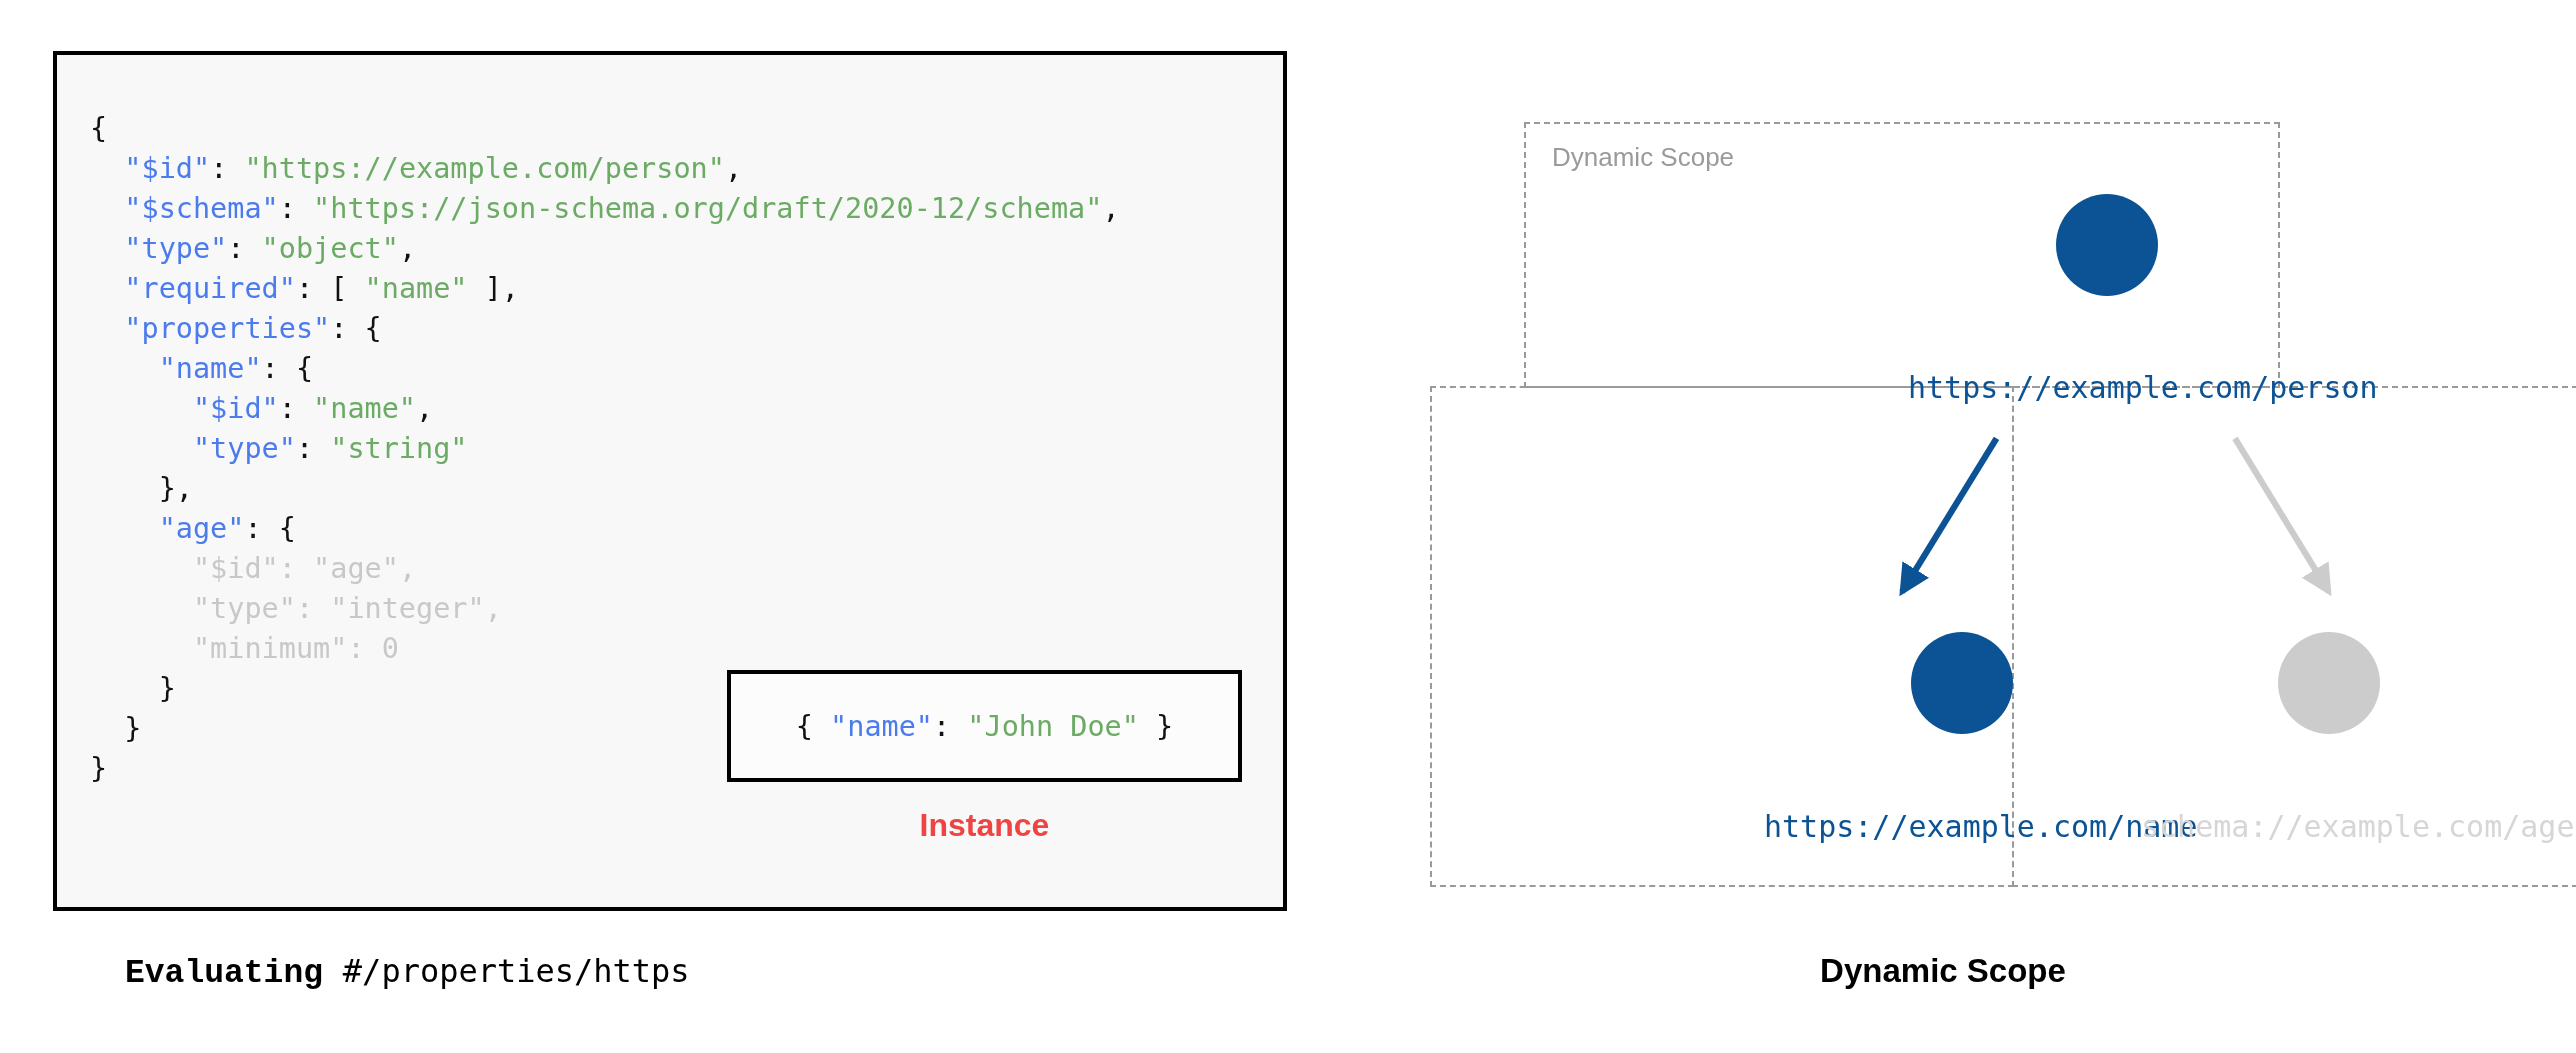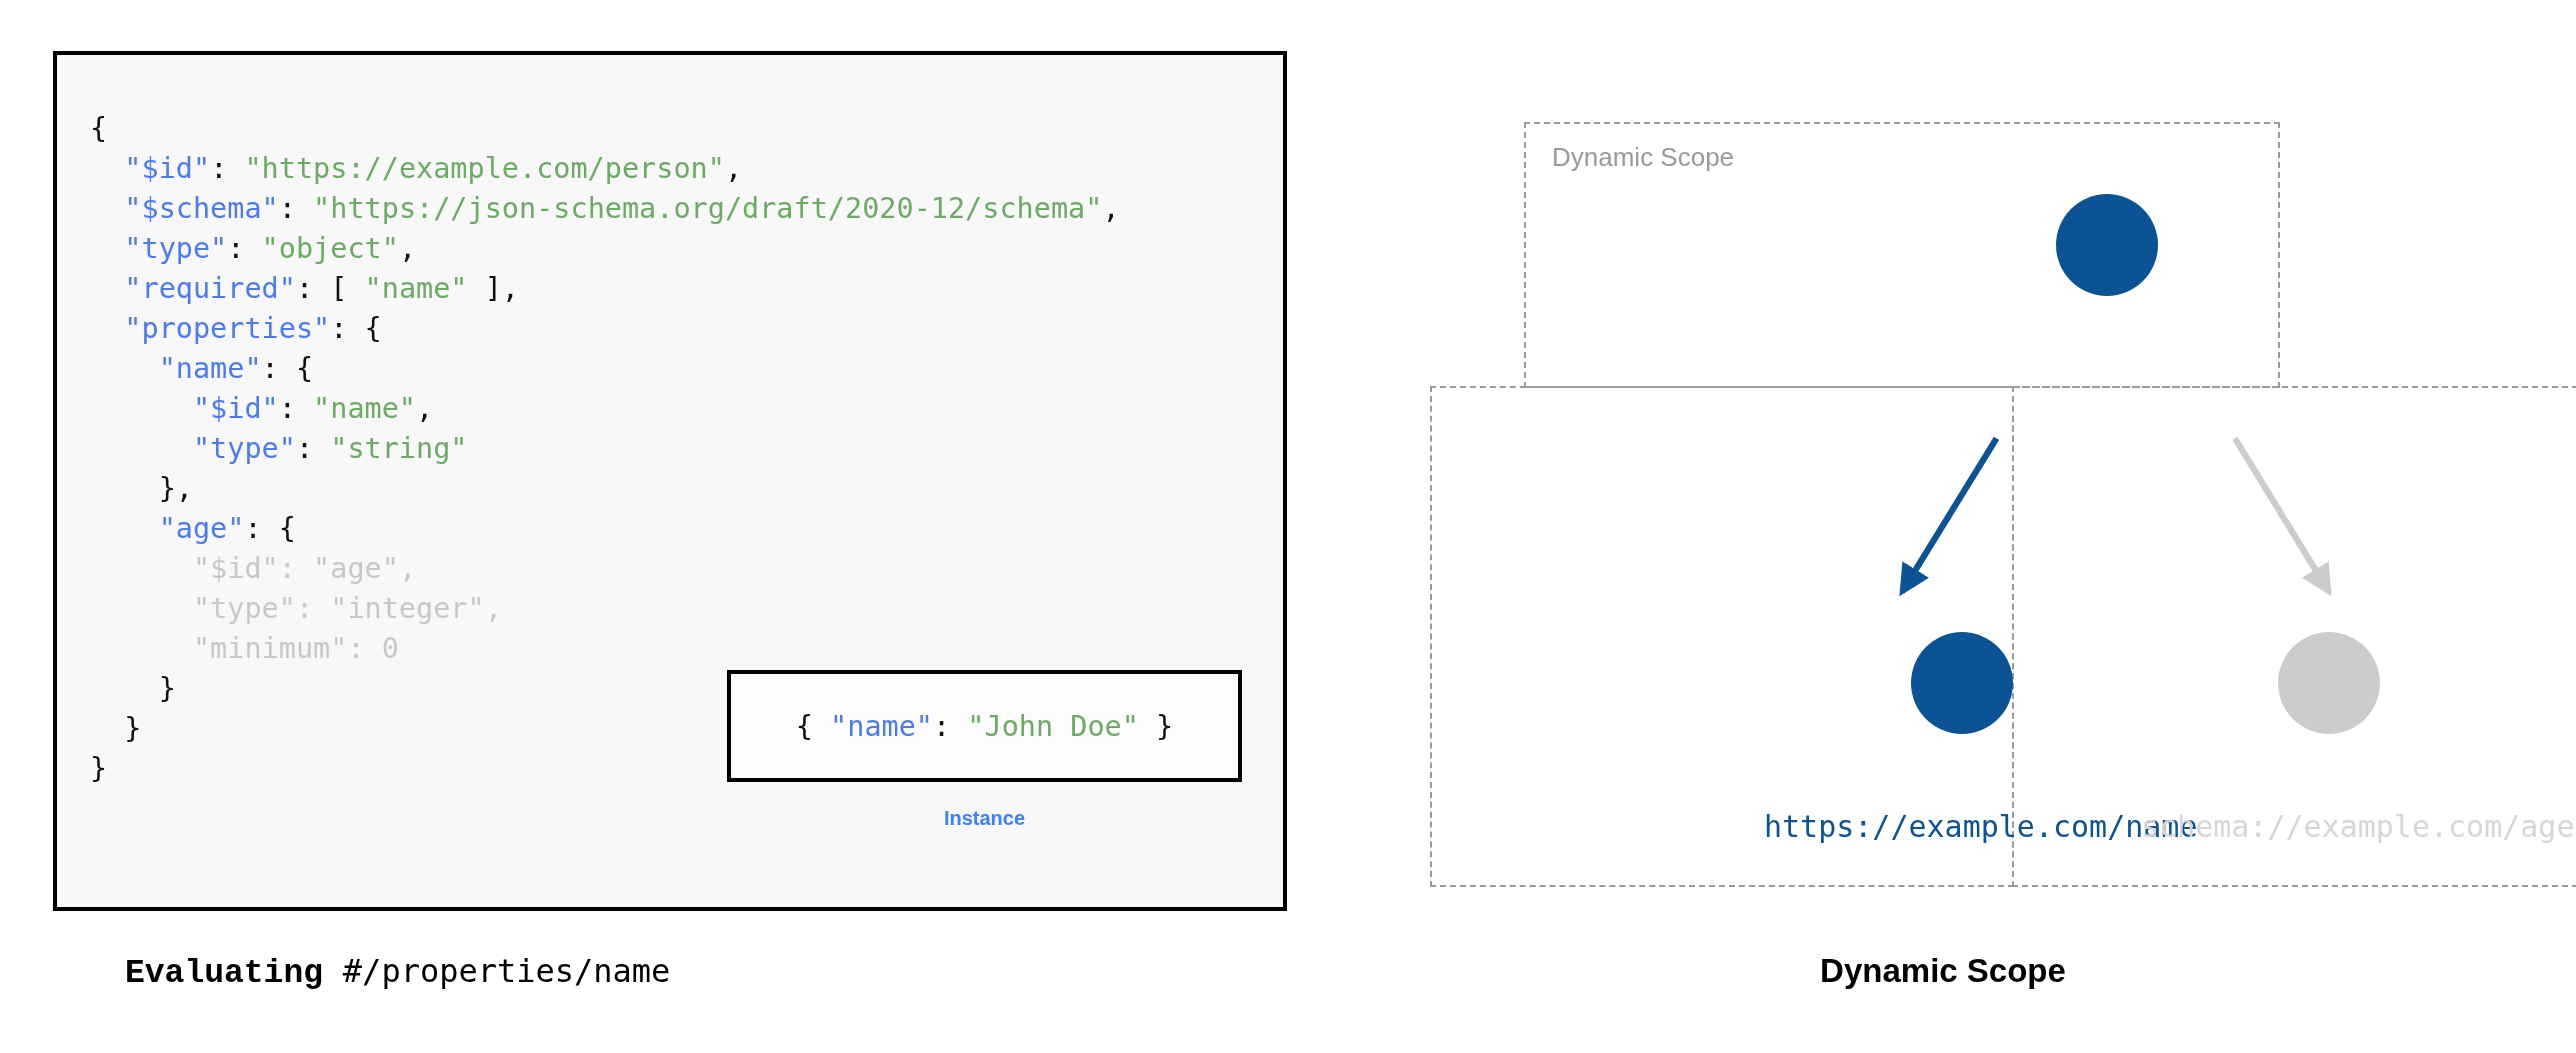--- a/index.html
+++ b/index.html
@@ -70,22 +70,22 @@
   }
 
   #instance-caption {
     position: absolute;
     left: 727px;
     top: 807px;
     width: 515px;
     text-align: center;
     font-family: "Liberation Sans", sans-serif;
     font-weight: bold;
-    font-size: 20px;
-    color: #3b82f6;
+    font-size: 32px;
+    color: #ef4444;
   }
 
   #left-caption {
     position: absolute;
     left: 125px;
     top: 952px;
     font-size: 33px;
     color: #000000;
     white-space: nowrap;
   }
@@ -165,21 +165,21 @@
     <pre id="schema-code"><span class="ln"><span class="tok-punct">{</span></span><span class="ln"><span class="tok-punct">  </span><span class="tok-key" style="color: rgb(75, 123, 236);">"$id"</span><span class="tok-punct">: </span><span class="tok-str" style="color: rgb(107, 171, 100);">"https://example.com/person"</span><span class="tok-punct">,</span></span><span class="ln"><span class="tok-punct">  </span><span class="tok-key" style="color: rgb(75, 123, 236);">"$schema"</span><span class="tok-punct">: </span><span class="tok-str" style="color: rgb(107, 171, 100);">"https://json-schema.org/draft/2020-12/schema"</span><span class="tok-punct">,</span></span><span class="ln"><span class="tok-punct">  </span><span class="tok-key" style="color: rgb(75, 123, 236);">"type"</span><span class="tok-punct">: </span><span class="tok-str" style="color: rgb(107, 171, 100);">"object"</span><span class="tok-punct">,</span></span><span class="ln"><span class="tok-punct">  </span><span class="tok-key" style="color: rgb(75, 123, 236);">"required"</span><span class="tok-punct">: [ </span><span class="tok-str" style="color: rgb(107, 171, 100);">"name"</span><span class="tok-punct"> ],</span></span><span class="ln"><span class="tok-punct">  </span><span class="tok-key" style="color: rgb(75, 123, 236);">"properties"</span><span class="tok-punct">: {</span></span><span class="ln"><span class="tok-punct">    </span><span class="tok-key" style="color: rgb(75, 123, 236);">"name"</span><span class="tok-punct">: {</span></span><span class="ln"><span class="tok-punct">      </span><span class="tok-key" style="color: rgb(75, 123, 236);">"$id"</span><span class="tok-punct">: </span><span class="tok-str" style="color: rgb(107, 171, 100);">"name"</span><span class="tok-punct">,</span></span><span class="ln"><span class="tok-punct">      </span><span class="tok-key" style="color: rgb(75, 123, 236);">"type"</span><span class="tok-punct">: </span><span class="tok-str" style="color: rgb(107, 171, 100);">"string"</span></span><span class="ln"><span class="tok-punct">    },</span></span><span class="ln"><span class="tok-punct">    </span><span class="tok-key" style="color: rgb(75, 123, 236);">"age"</span><span class="tok-punct">: {</span></span><span class="ln"><span class="tok-punct">      </span><span class="tok-dim" style="color: rgb(200, 200, 200);">"$id"</span><span class="tok-dim" style="color: rgb(200, 200, 200);">: </span><span class="tok-dim" style="color: rgb(200, 200, 200);">"age"</span><span class="tok-dim" style="color: rgb(200, 200, 200);">,</span></span><span class="ln"><span class="tok-punct">      </span><span class="tok-dim" style="color: rgb(200, 200, 200);">"type"</span><span class="tok-dim" style="color: rgb(200, 200, 200);">: </span><span class="tok-dim" style="color: rgb(200, 200, 200);">"integer"</span><span class="tok-dim" style="color: rgb(200, 200, 200);">,</span></span><span class="ln"><span class="tok-punct">      </span><span class="tok-dim" style="color: rgb(200, 200, 200);">"minimum"</span><span class="tok-dim" style="color: rgb(200, 200, 200);">: </span><span class="tok-dim" style="color: rgb(200, 200, 200);">0</span></span><span class="ln"><span class="tok-punct">    }</span></span><span class="ln"><span class="tok-punct">  }</span></span><span class="ln"><span class="tok-punct">}</span></span></pre>
   </div>
 
   <div id="instance-box">
     <div id="instance-code"><span class="tok-punct">{ </span><span class="tok-key" style="color: rgb(75, 123, 236);">"name"</span><span class="tok-punct">: </span><span class="tok-str" style="color: rgb(107, 171, 100);">"John Doe"</span><span class="tok-punct"> }</span></div>
   </div>
 
   <div id="instance-caption">Instance</div>
 
   <div id="left-caption">
-    <span class="cap-bold">Evaluating </span><span class="cap-mono">#/properties/name</span>
+    <span class="cap-bold">Evaluating </span><span class="cap-mono">#/properties/https</span>
   </div>
 
 </div>
 
 <div id="right-panel">
 
   <div class="scope-box" style="left: 214px; top: 122px; width: 756px; height: 266px; border-color: rgb(154, 154, 154);"></div>
 
   <div class="scope-box" style="left: 120px; top: 386px; width: 584px; height: 501px; border-color: rgb(154, 154, 154);"></div>
 
@@ -194,20 +194,21 @@
       </marker>
       <marker id="arrowhead-grey" markerWidth="5" markerHeight="5" refX="4.2" refY="2.5" orient="auto" markerUnits="strokeWidth">
         <path d="M0,0 L5,2.5 L0,5 z" fill="#cccccc"></path>
       </marker>
     </defs>
     <line x1="1206" y1="770" x2="1040" y2="1040" stroke="#0b5394" stroke-width="11" marker-end="url(#arrowhead-blue)"></line>
     <line x1="1625" y1="770" x2="1790" y2="1040" stroke="#cccccc" stroke-width="11" marker-end="url(#arrowhead-grey)"></line>
   </svg>
 
   <div class="node-circle blue" style="left: 746px; top: 194px; width: 102px; height: 102px; background: rgb(11, 83, 148);"></div>
+  <div class="node-label blue" style="left: 598px; top: 370px; width: 399px; color: rgb(11, 83, 148);">https://example.com/person</div>
 
   <div class="node-circle blue" style="left: 601px; top: 632px; width: 102px; height: 102px; background: rgb(11, 83, 148);"></div>
   <div class="node-label blue" style="left: 454px; top: 809px; width: 399px; color: rgb(11, 83, 148);">https://example.com/name</div>
 
   <div class="node-circle grey" style="left: 968px; top: 632px; width: 102px; height: 102px; background: rgb(204, 204, 204);"></div>
   <div class="node-label grey" style="left: 831px; top: 809px; width: 376px; color: rgb(214, 214, 214);">schema://example.com/age</div>
 
   <div id="right-caption">Dynamic Scope</div>
 
 </div>

